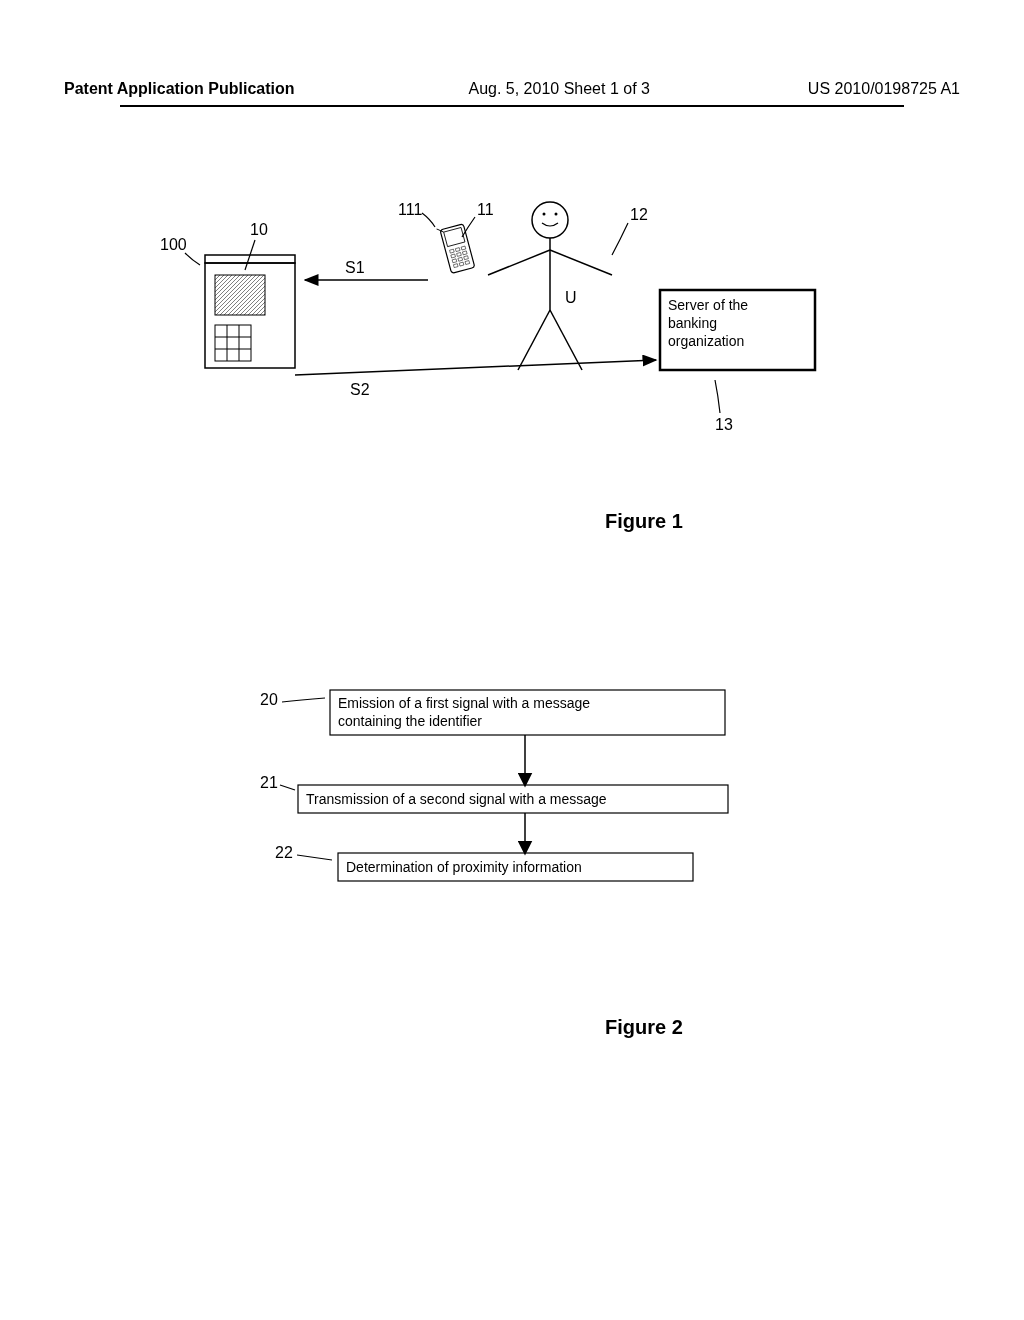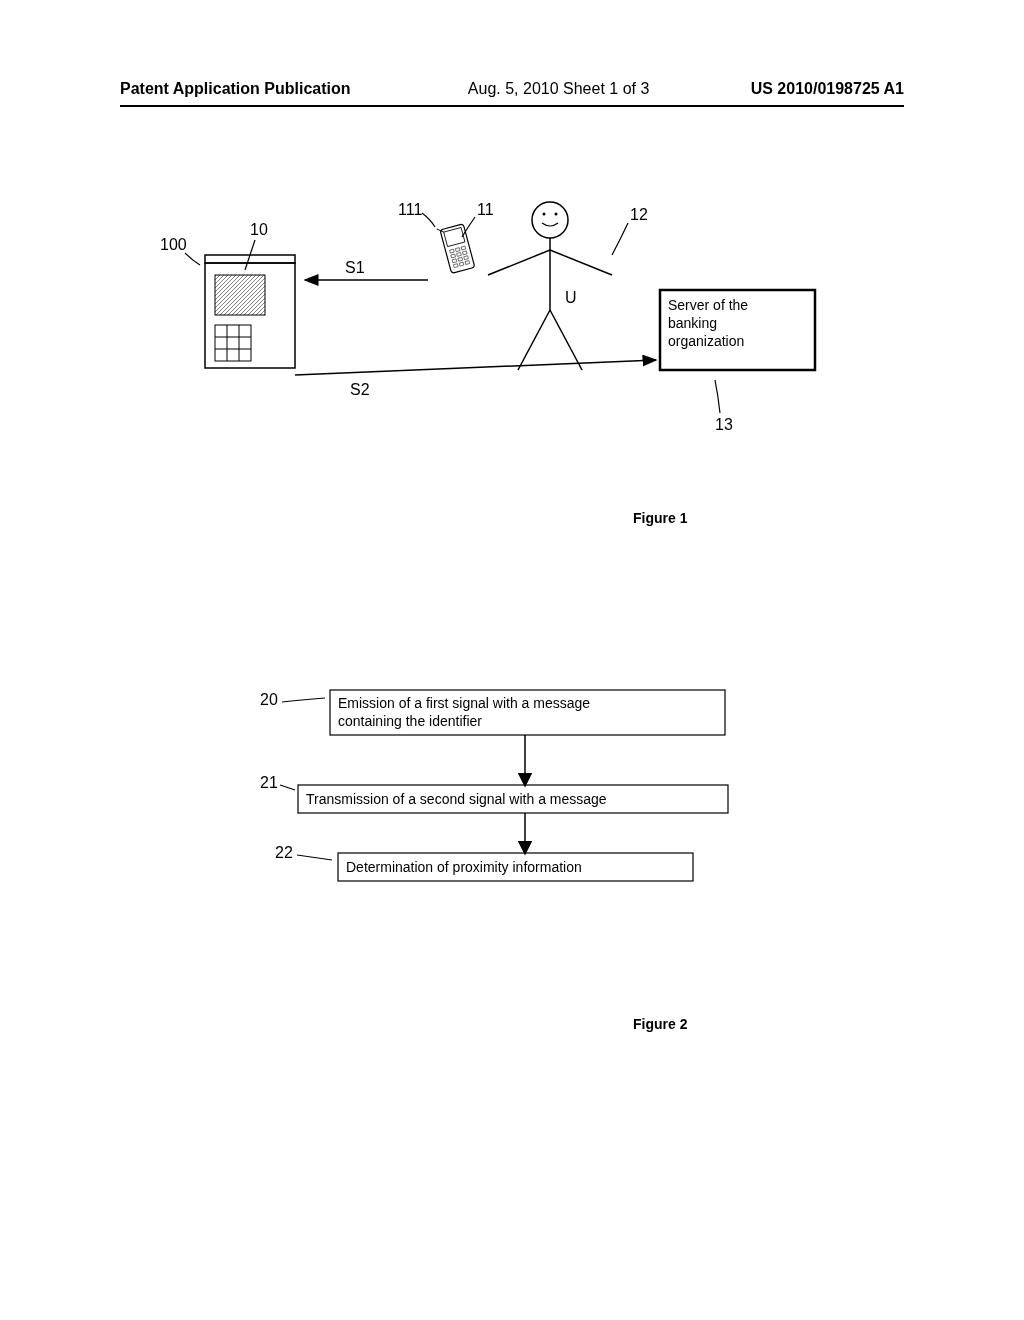--- a/index.html
+++ b/index.html
@@ -14,32 +14,32 @@
       background: white;
       font-family: Arial, sans-serif;
     }
     .header {
       position: absolute;
       top: 80px;
       left: 0;
       width: 100%;
       display: flex;
       justify-content: space-between;
-      padding: 0 120px;
+      padding: 0 64px;
       font-size: 16px;
     }
     .header-left {
       font-weight: bold;
     }
     .header-center {
       font-weight: normal;
       margin-left: 16px;
     }
     .header-right {
-      font-weight: bold;
+      font-weight: normal;
     }
     .header-line {
       position: absolute;
       top: 105px;
       left: 120px;
       right: 120px;
       border-top: 2px solid black;
     }
     .figure1-container {
       position: absolute;
@@ -50,22 +50,21 @@
     }
     .figure2-container {
       position: absolute;
       top: 680px;
       left: 250px;
       width: 520px;
       height: 260px;
     }
     .figure-label {
       font-weight: bold;
-      font-size: 14px;
-      margin-left: 28px;
+      font-size: 20px;
     }
     .fig1-label {
       position: absolute;
       top: 510px;
       left: 605px;
     }
     .fig2-label {
       position: absolute;
       top: 1016px;
       left: 605px;

